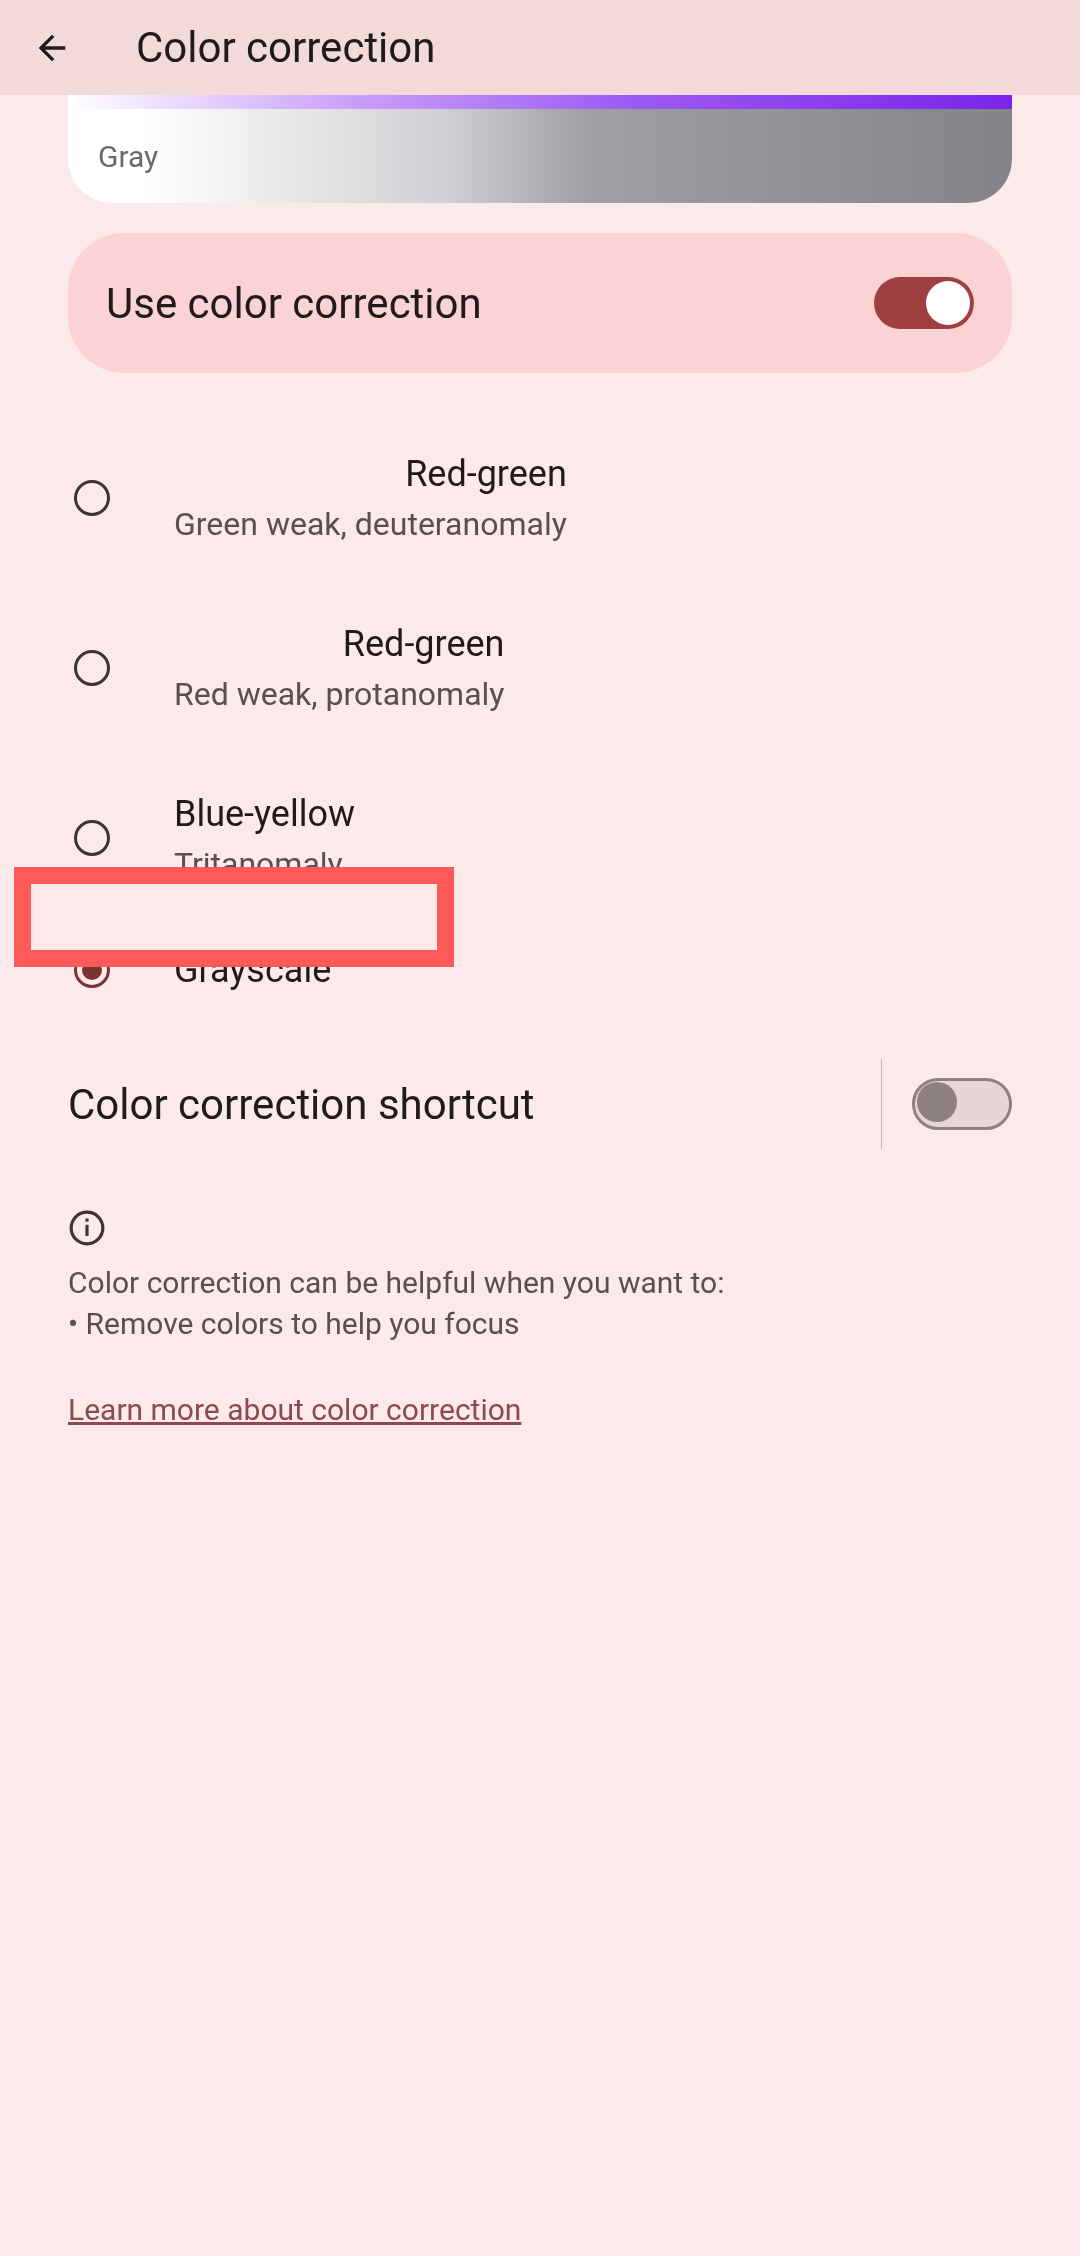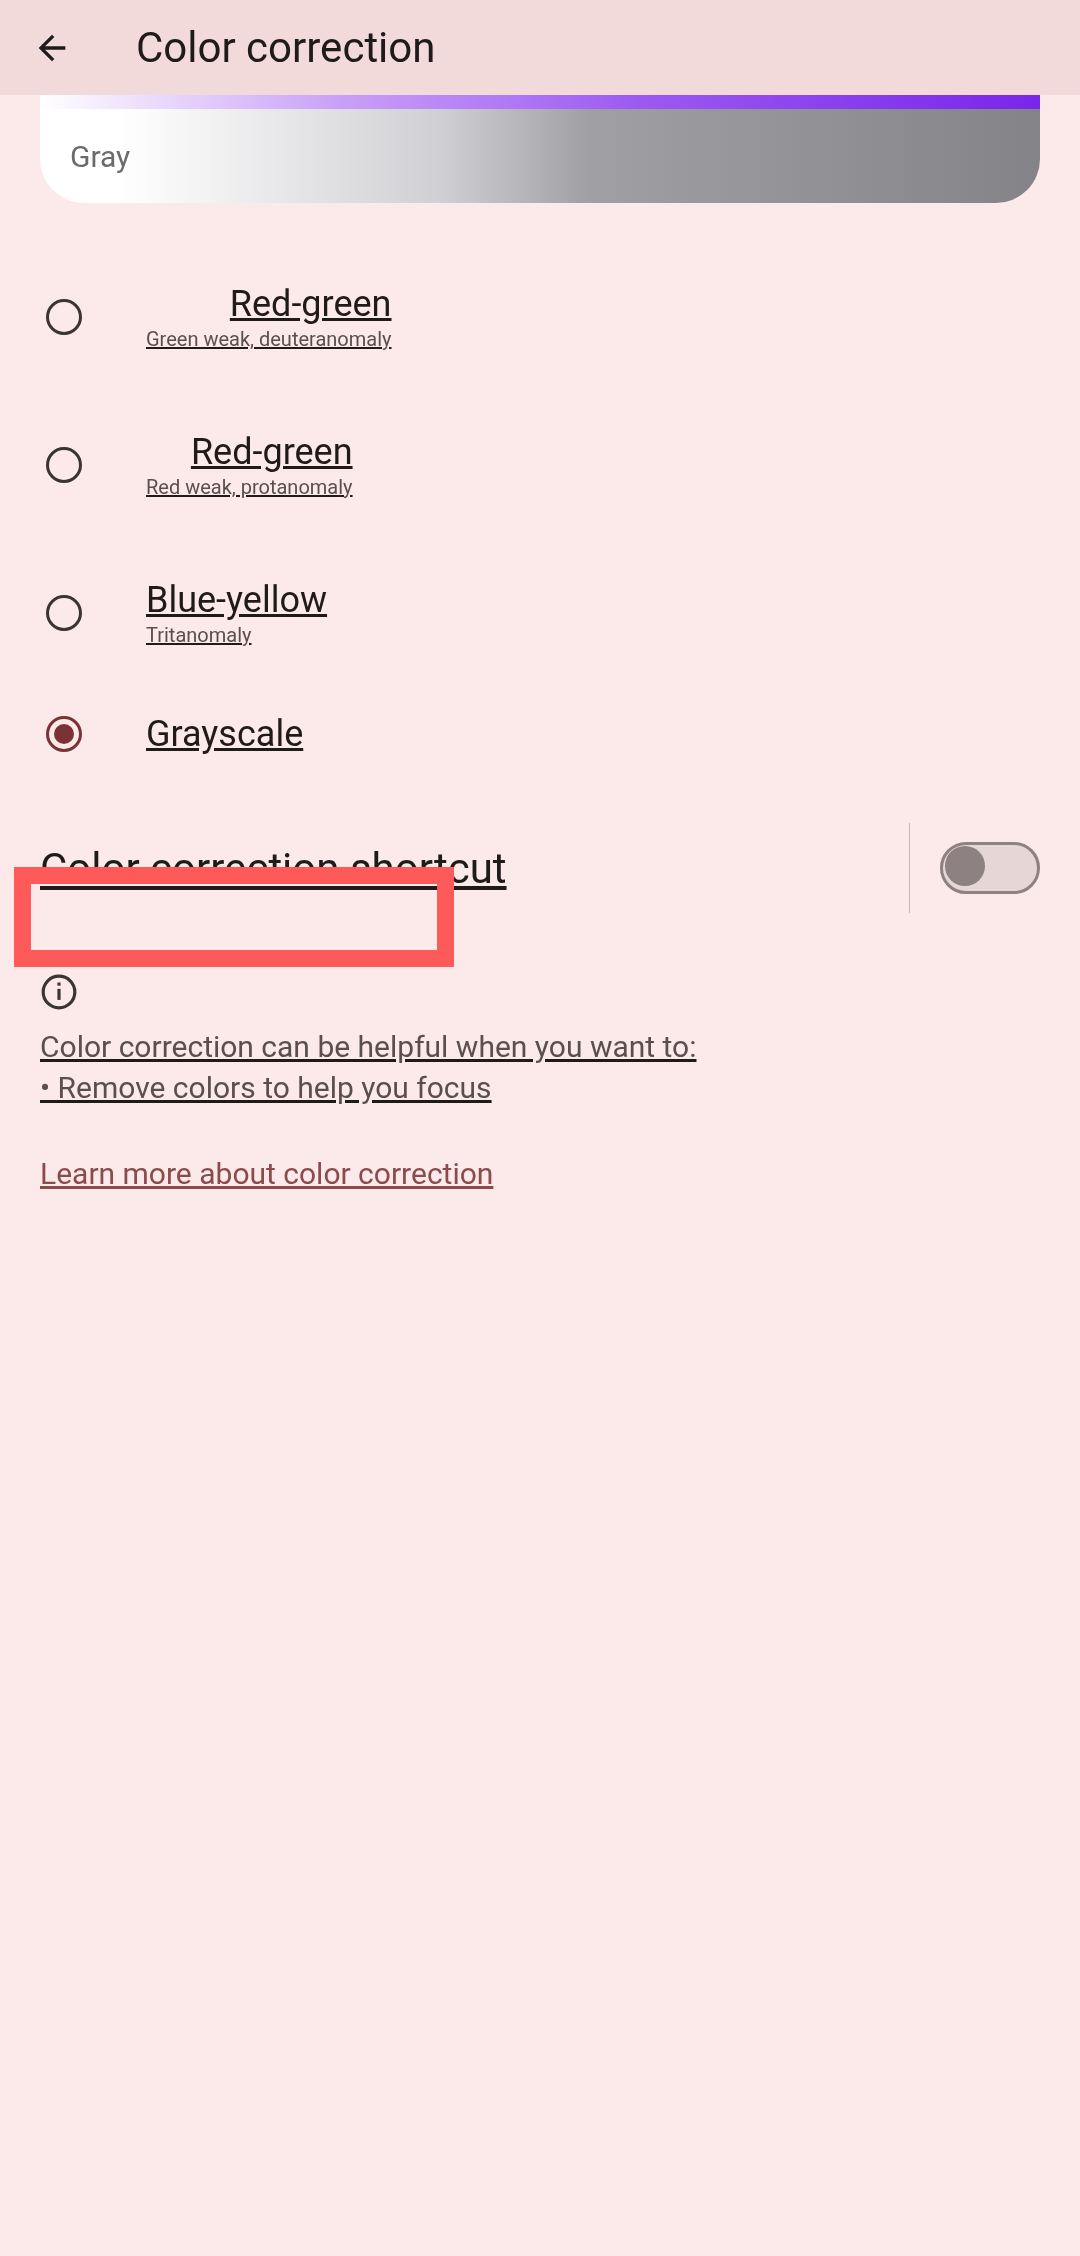--- a/index.html
+++ b/index.html
@@ -17,21 +17,21 @@
     align-items: center;
     padding-left: 28px;
   }
   .back-icon {
     width: 48px; height: 48px;
     display: flex; align-items: center; justify-content: center;
     margin-right: 60px;
   }
   .header-title { font-size: 42px; font-weight: 400; }
 
-  .content { padding: 0 40px; position: relative; text-decoration: underline; }
+  .content { padding: 0 68px; position: relative; }
 
   .preview-card {
     height: 108px;
     border-radius: 0 0 44px 44px;
     overflow: hidden;
     position: relative;
     background: linear-gradient(to right, #ffffff 0%, #ffffff 8%, #d0d0d4 40%, #a0a0a4 55%, #848488 100%);
   }
   .preview-top-stripe {
     position: absolute; top: 0; left: 0; right: 0; height: 14px;
@@ -74,21 +74,21 @@
     width: 36px; height: 36px; border: 3px solid #3a3434; border-radius: 50%;
     margin-right: 64px; margin-left: 0;
     display: flex; align-items: center; justify-content: center;
   }
   .radio-outer.selected { border-color: #7a3235; }
   .radio-inner {
     width: 20px; height: 20px; border-radius: 50%; background: #7a3235;
   }
   .radio-texts { display: flex; flex-direction: column; }
   .radio-title { font-size: 36px; color: #201a1a; text-align: right; }
-  .radio-sub { font-size: 20px; color: #5a4f4f; margin-top: 2px; }
+  .radio-sub { font-size: 32px; color: #5a4f4f; margin-top: 10px; }
 
   .highlight-box {
     position: absolute;
     left: 14px;
     width: 440px;
     border: 17px solid #ff5a5a;
     pointer-events: none;
     top: 772px;
     height: 100px;
   }
@@ -128,20 +128,26 @@
   <div class="header-title">Color correction</div>
 </div>
 
 <div class="content">
 
   <div class="preview-card">
     <div class="preview-top-stripe"></div>
     <div class="preview-label">Gray</div>
   </div>
 
+  <div class="toggle-card">
+    <div class="toggle-label">Use color correction</div>
+    <div class="switch on">
+      <div class="knob"></div>
+    </div>
+  </div>
 
   <div class="radio-list">
 
     <div class="radio-item">
       <div class="radio-outer"></div>
       <div class="radio-texts">
         <div class="radio-title">Red-green</div>
         <div class="radio-sub">Green weak, deuteranomaly</div>
       </div>
     </div>

